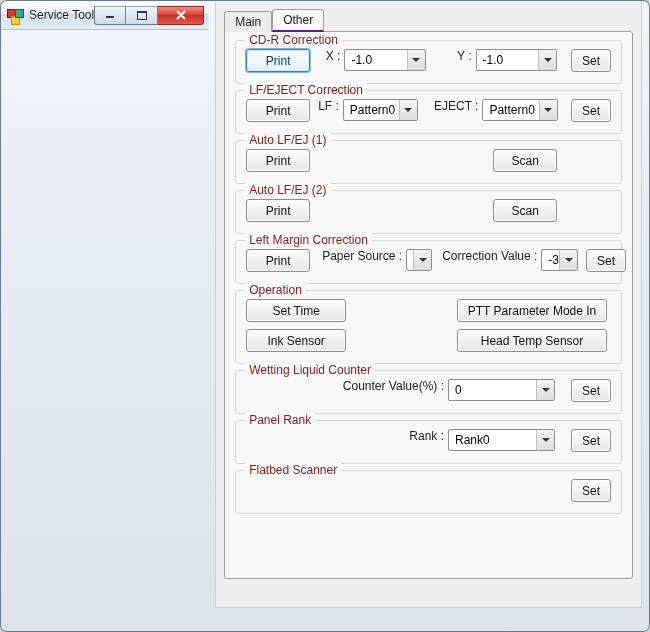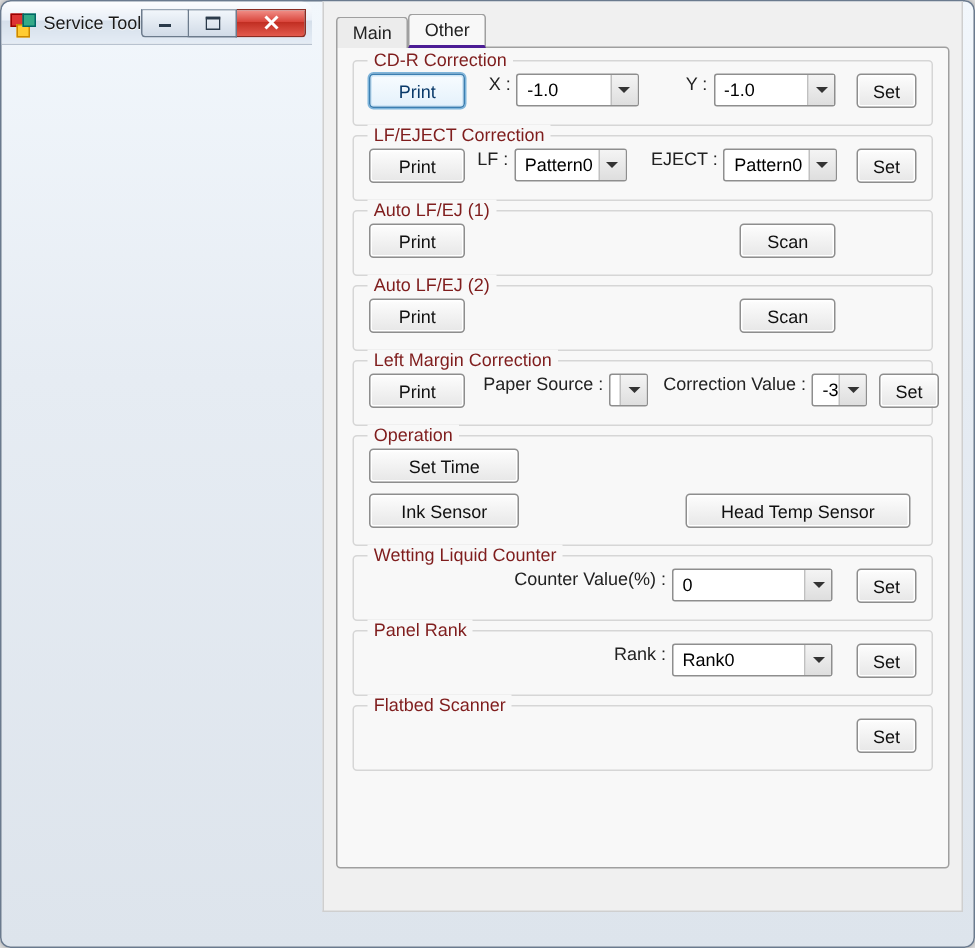--- a/index.html
+++ b/index.html
@@ -333,20 +333,21 @@
           <span style="width:6px"></span>
           <span class="btn" style="min-width:40px;">Set</span>
         </div>
       </div>
 
       <div class="groupbox">
         <span class="legend">Operation</span>
         <div class="row">
           <span class="btn wide">Set Time</span>
           <span style="width:120px;"></span>
+          <span class="btn xwide">PTT Parameter Mode In</span>
           <span class="spacer"></span>
         </div>
         <div class="row">
           <span class="btn wide">Ink Sensor</span>
           <span style="width:120px;"></span>
           <span class="btn xwide">Head Temp Sensor</span>
           <span class="spacer"></span>
         </div>
       </div>
 

